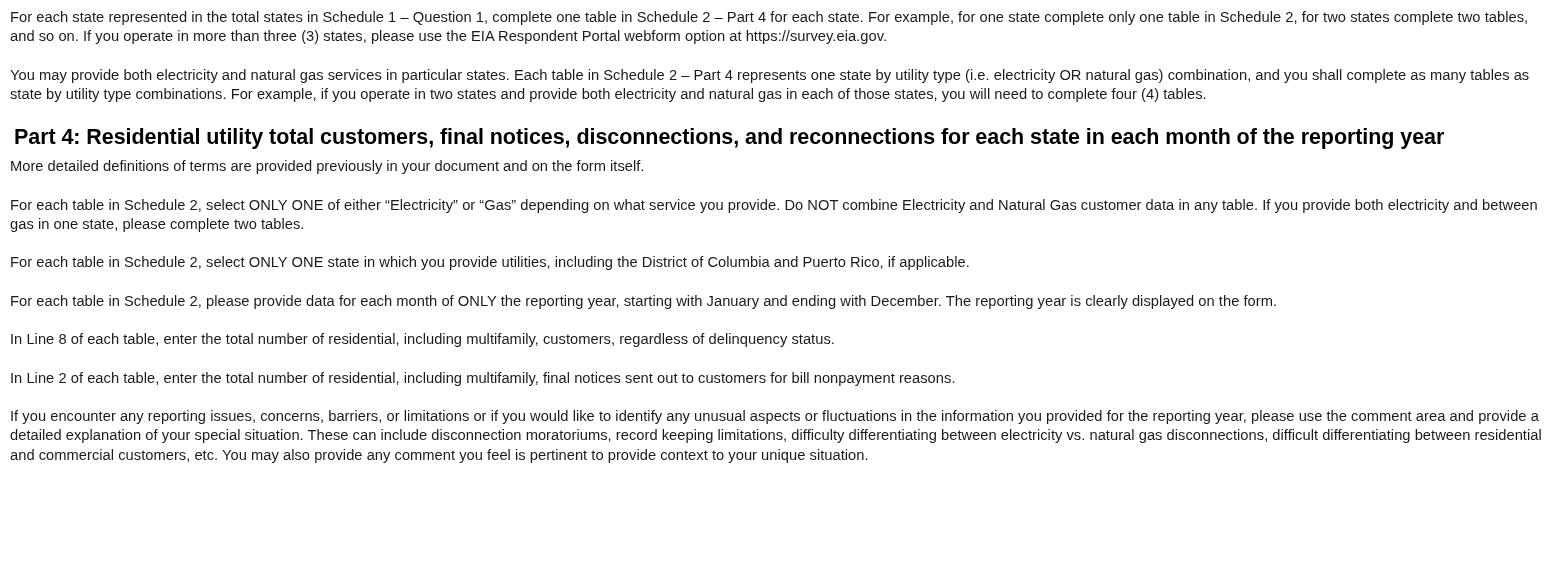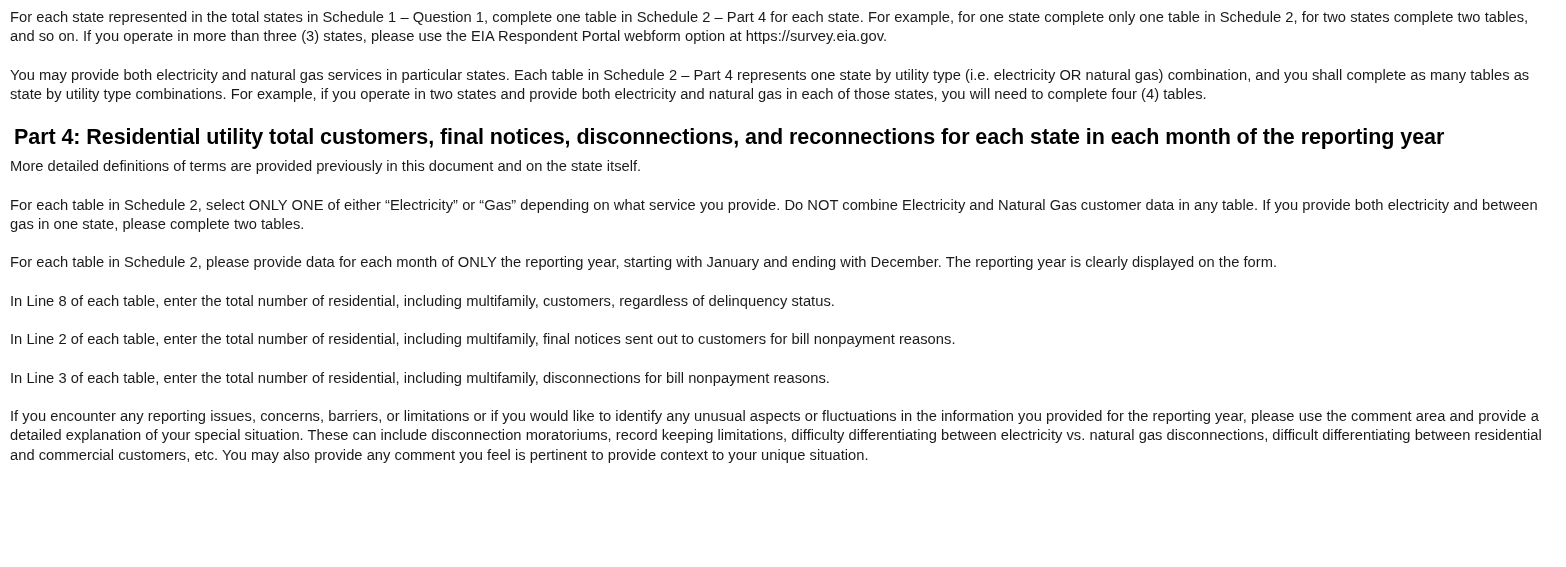--- a/index.html
+++ b/index.html
@@ -50,29 +50,29 @@
 <body>
 
 <div class="page">
 
   <p class="para">For each state represented in the total states in Schedule 1 – Question 1, complete one table in Schedule 2 – Part 4 for each state. For example, for one state complete only one table in Schedule 2, for two states complete two tables, and so on. If you operate in more than three (3) states, please use the EIA Respondent Portal webform option at https://survey.eia.gov.</p>
 
   <p class="para">You may provide both electricity and natural gas services in particular states. Each table in Schedule 2 – Part 4 represents one state by utility type (i.e. electricity OR natural gas) combination, and you shall complete as many tables as state by utility type combinations. For example, if you operate in two states and provide both electricity and natural gas in each of those states, you will need to complete four (4) tables.</p>
 
   <h2 class="section-heading">Part 4: Residential utility total customers, final notices, disconnections, and reconnections for each state in each month of the reporting year</h2>
 
-  <p class="sub-note">More detailed definitions of terms are provided previously in this document and on the state itself.</p>
+  <p class="sub-note">More detailed definitions of terms are provided previously in your document and on the form itself.</p>
 
   <p class="para">For each table in Schedule 2, select ONLY ONE of either “Electricity” or “Gas” depending on what service you provide. Do NOT combine Electricity and Natural Gas customer data in any table. If you provide both electricity and between gas in one state, please complete two tables.</p>
 
+  <p class="para">For each table in Schedule 2, select ONLY ONE state in which you provide utilities, including the District of Columbia and Puerto Rico, if applicable.</p>
 
   <p class="para">For each table in Schedule 2, please provide data for each month of ONLY the reporting year, starting with January and ending with December. The reporting year is clearly displayed on the form.</p>
 
   <p class="para">In Line 8 of each table, enter the total number of residential, including multifamily, customers, regardless of delinquency status.</p>
 
   <p class="para">In Line 2 of each table, enter the total number of residential, including multifamily, final notices sent out to customers for bill nonpayment reasons.</p>
 
-  <p class="para">In Line 3 of each table, enter the total number of residential, including multifamily, disconnections for bill nonpayment reasons.</p>
 
 
   <p class="para last-para">If you encounter any reporting issues, concerns, barriers, or limitations or if you would like to identify any unusual aspects or fluctuations in the information you provided for the reporting year, please use the comment area and provide a detailed explanation of your special situation. These can include disconnection moratoriums, record keeping limitations, difficulty differentiating between electricity vs. natural gas disconnections, difficult differentiating between residential and commercial customers, etc. You may also provide any comment you feel is pertinent to provide context to your unique situation.</p>
 
 </div>
 
 </body></html>

